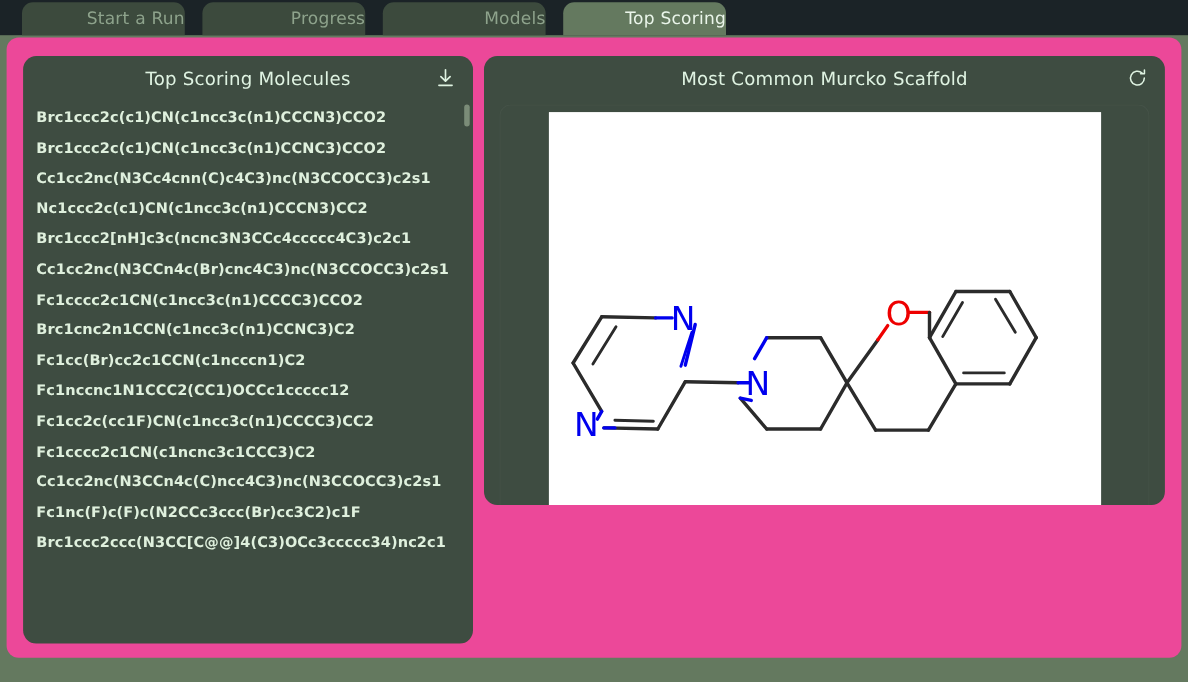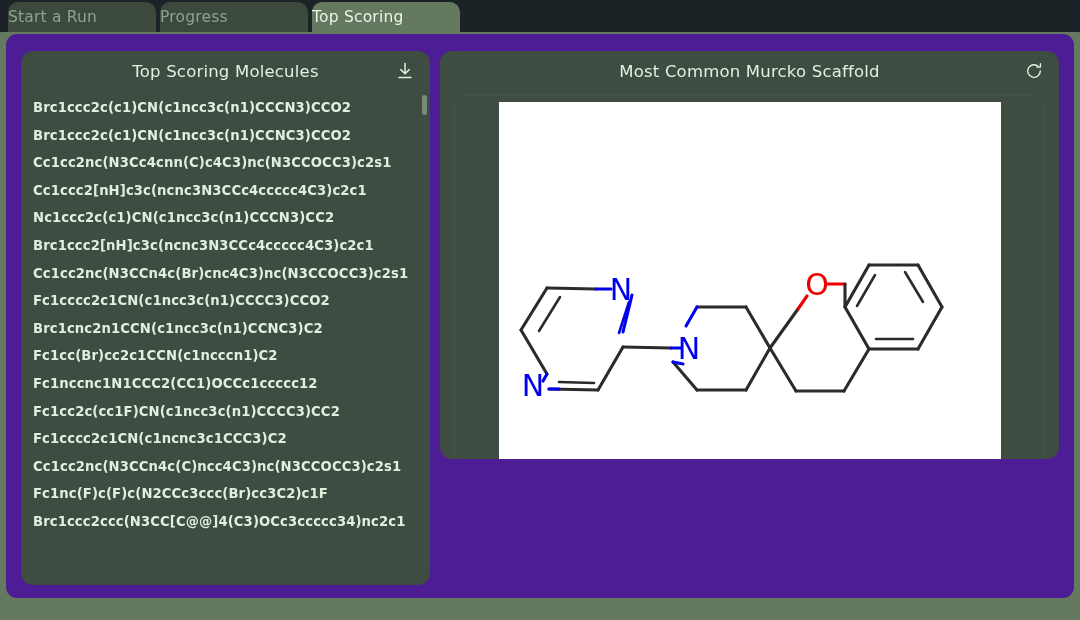--- a/index.html
+++ b/index.html
@@ -25,45 +25,46 @@
     display: flex;
     align-items: flex-end;
     gap: 4px;
     padding-left: 8px;
     box-sizing: border-box;
   }
   .tab {
     height: 30px;
     line-height: 30px;
     border-radius: 10px 10px 0 0;
-    text-align: left;
+    text-align: right;
     font-size: 15.5px;
     letter-spacing: .2px;
     box-sizing: border-box;
     user-select: none;
+    margin-left: 12px;
   }
   .tab.inactive {
     background: #3c4a3d;
     color: #8ea38c;
     width: 148px;
   }
   .tab.active {
     background: #64795f;
     color: #eaf5ea;
     width: 148px;
   }
 
   
   .shell {
     position: absolute;
     left: 6px;
     top: 34px;
     width: 1068px;
     height: 564px;
-    background: #4c1d95;
+    background: #ec4899;
     border-radius: 11px;
     box-sizing: border-box;
   }
 
   
   .panel {
     position: absolute;
     background: #3e4c41;
     border-radius: 12px;
     box-sizing: border-box;
@@ -170,20 +171,23 @@
 </head>
 <body>
 
 <div class="tabbar">
   <div class="tab inactive">
     <span>Start a Run</span>
   </div>
   <div class="tab inactive">
     <span>Progress</span>
   </div>
+  <div class="tab inactive">
+    <span>Models</span>
+  </div>
   <div class="tab active">
     <span>Top Scoring</span>
   </div>
 </div>
 
 <div class="shell">
 
   <div class="panel panel-left">
     <div class="panel-head">
       <span class="panel-title">Top Scoring Molecules</span>
@@ -194,21 +198,20 @@
           <path d="M4 16.6 H16"></path>
         </svg>
       </span>
     </div>
 
     <div class="list-wrap">
       <ul class="list">
         <li>Brc1ccc2c(c1)CN(c1ncc3c(n1)CCCN3)CCO2</li>
         <li>Brc1ccc2c(c1)CN(c1ncc3c(n1)CCNC3)CCO2</li>
         <li>Cc1cc2nc(N3Cc4cnn(C)c4C3)nc(N3CCOCC3)c2s1</li>
-        <li>Cc1ccc2[nH]c3c(ncnc3N3CCc4ccccc4C3)c2c1</li>
         <li>Nc1ccc2c(c1)CN(c1ncc3c(n1)CCCN3)CC2</li>
         <li>Brc1ccc2[nH]c3c(ncnc3N3CCc4ccccc4C3)c2c1</li>
         <li>Cc1cc2nc(N3CCn4c(Br)cnc4C3)nc(N3CCOCC3)c2s1</li>
         <li>Fc1cccc2c1CN(c1ncc3c(n1)CCCC3)CCO2</li>
         <li>Brc1cnc2n1CCN(c1ncc3c(n1)CCNC3)C2</li>
         <li>Fc1cc(Br)cc2c1CCN(c1ncccn1)C2</li>
         <li>Fc1nccnc1N1CCC2(CC1)OCCc1ccccc12</li>
         <li>Fc1cc2c(cc1F)CN(c1ncc3c(n1)CCCC3)CC2</li>
         <li>Fc1cccc2c1CN(c1ncnc3c1CCC3)C2</li>
         <li>Cc1cc2nc(N3CCn4c(C)ncc4C3)nc(N3CCOCC3)c2s1</li>

